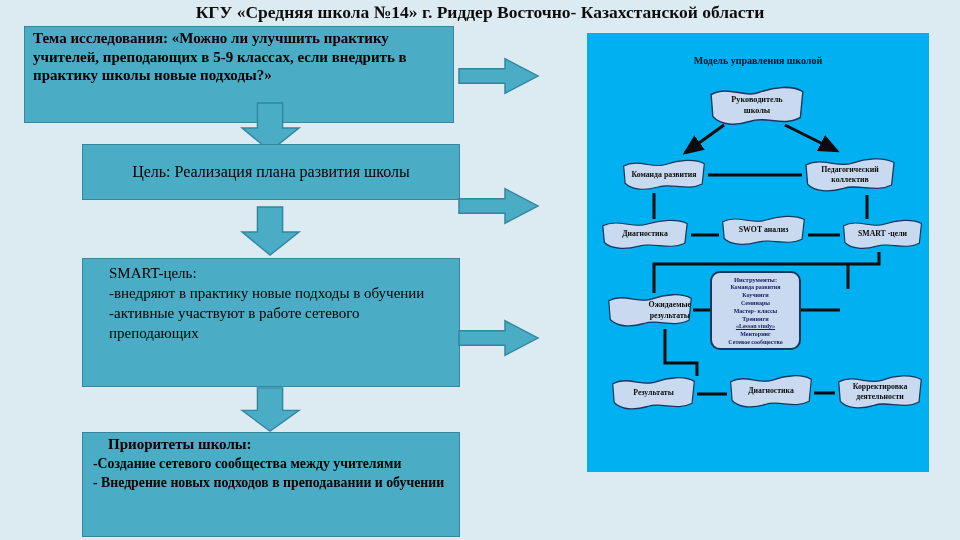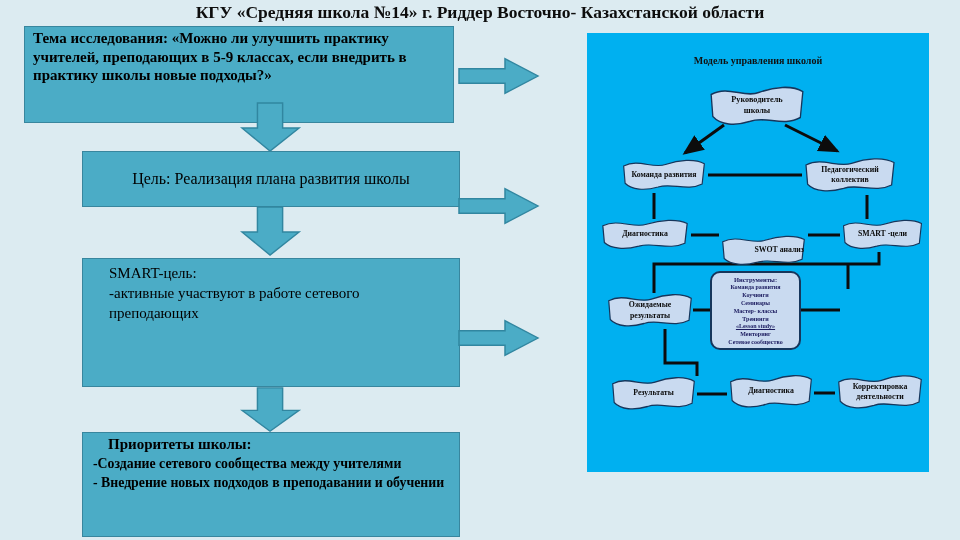--- a/index.html
+++ b/index.html
@@ -4,21 +4,21 @@
 <style>
   html,body{margin:0;padding:0;background:#b9cdd6;}
   .slide{position:relative;width:960px;height:540px;background:#dcebf1;overflow:hidden;
          font-family:"Liberation Serif","DejaVu Serif",serif;color:#000;}
   .slide-title{position:absolute;top:2px;left:0;width:100%;text-align:center;
                font-size:17.5px;font-weight:bold;color:#0d0d0d;}
   
   .tealbox{position:absolute;background:#4BACC6;border:1px solid #38869E;box-sizing:border-box;}
   .box-topic{left:24px;top:26px;width:430px;height:97px;padding:2px 8px;
              font-weight:bold;font-size:15px;line-height:18.6px;}
-  .box-goal{left:82px;top:151px;width:378px;height:56px;display:flex;align-items:center;
+  .box-goal{left:82px;top:144px;width:378px;height:56px;display:flex;align-items:center;
             justify-content:center;font-size:16px;}
   .box-smart{left:82px;top:258px;width:378px;height:129px;padding:4px 26px;
              font-size:15px;line-height:20px;}
   .box-prior{left:82px;top:432px;width:378px;height:105px;padding:2px 10px;
              font-weight:bold;font-size:13.8px;line-height:19px;}
   .box-prior .prior-title{font-size:15px;margin-left:15px;}
   
   .barrow{position:absolute;}
   .barrow svg{display:block;width:100%;height:100%;}
   .da1{left:240px;top:102px;width:62px;height:50px;}
@@ -34,23 +34,23 @@
   .connectors{position:absolute;left:0;top:0;width:342px;height:439px;}
   .node{position:absolute;display:flex;align-items:center;justify-content:center;text-align:center;}
   .node svg.wave{position:absolute;left:0;top:0;width:100%;height:100%;}
   .node .lbl{position:relative;font-weight:bold;font-size:7.8px;line-height:1.3;
              color:#0a0a0a;white-space:pre-line;padding:0 4px;}
   .n-head{left:120px;top:50px;width:100px;height:46px;}
   .n-head .lbl{font-size:8.2px;}
   .n-dev{left:33px;top:124px;width:88px;height:36px;}
   .n-staff{left:215px;top:122px;width:96px;height:40px;}
   .n-diag1{left:12px;top:184px;width:92px;height:35px;}
-  .n-swot{left:132px;top:200px;width:89px;height:35px;justify-content:flex-end;}
+  .n-swot{left:132px;top:180px;width:89px;height:35px;}
   .n-smart{left:253px;top:184px;width:85px;height:35px;}
-  .n-expect{left:18px;top:258px;width:90px;height:39px;}
+  .n-expect{left:18px;top:258px;width:90px;height:39px;justify-content:flex-end;}
   .n-org{left:253px;top:254px;width:87px;height:39px;}
   .n-result{left:22px;top:341px;width:89px;height:39px;}
   .n-diag2{left:140px;top:339px;width:88px;height:39px;}
   .n-corr{left:248px;top:339px;width:90px;height:40px;}
   .tools{position:absolute;left:123px;top:238px;width:91px;height:79px;box-sizing:border-box;
          background:#C9DAF0;border:2.5px solid #16365C;border-radius:10px;
          text-align:center;color:#1a1a5e;font-weight:bold;font-size:6px;line-height:1.3;
          padding-top:3px;}
   .tools .tools-title{font-size:6.5px;}
   .tools .u{text-decoration:underline;}
@@ -77,20 +77,21 @@
   </div>
 
   <div class="barrow da2">
     <svg viewBox="0 0 64 52" preserveAspectRatio="none">
       <polygon points="18,1 44,1 44,27 61,27 31,51 2,27 18,27" fill="#4BACC6" stroke="#3186A0" stroke-width="1.5"></polygon>
     </svg>
   </div>
 
   <div class="tealbox box-smart">
     <div>SMART-цель:</div>
+    <div>-внедряют в практику новые подходы  в обучении</div>
     <div>-активные участвуют в работе сетевого преподающих</div>
   </div>
 
   <div class="barrow da3">
     <svg viewBox="0 0 64 52" preserveAspectRatio="none">
       <polygon points="18,1 44,1 44,27 61,27 31,51 2,27 18,27" fill="#4BACC6" stroke="#3186A0" stroke-width="1.5"></polygon>
     </svg>
   </div>
 
   <div class="tealbox box-prior">

